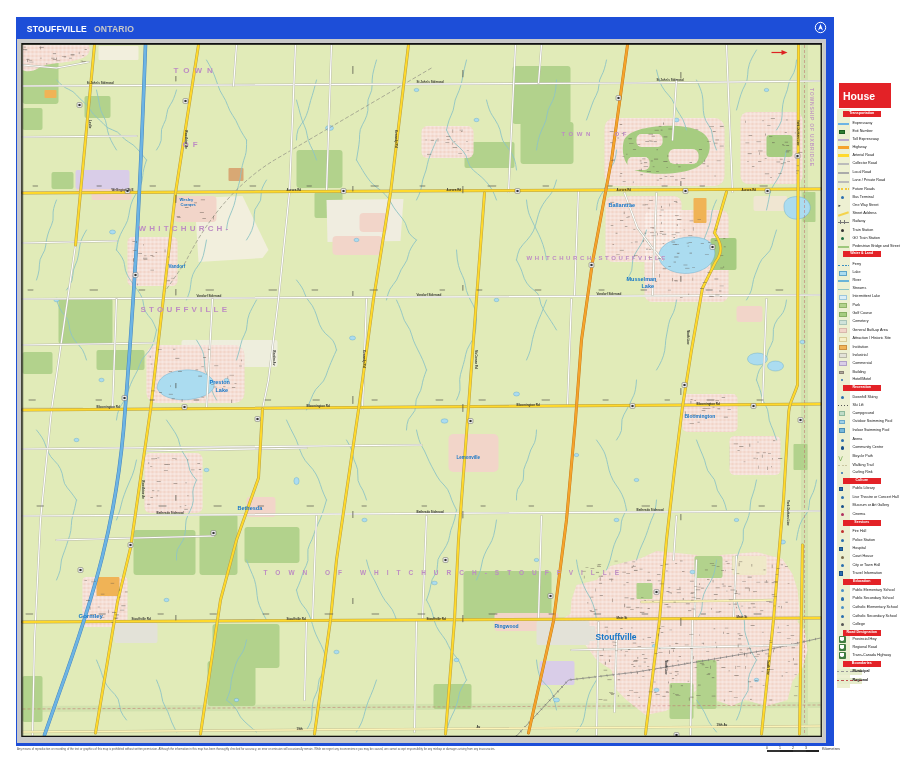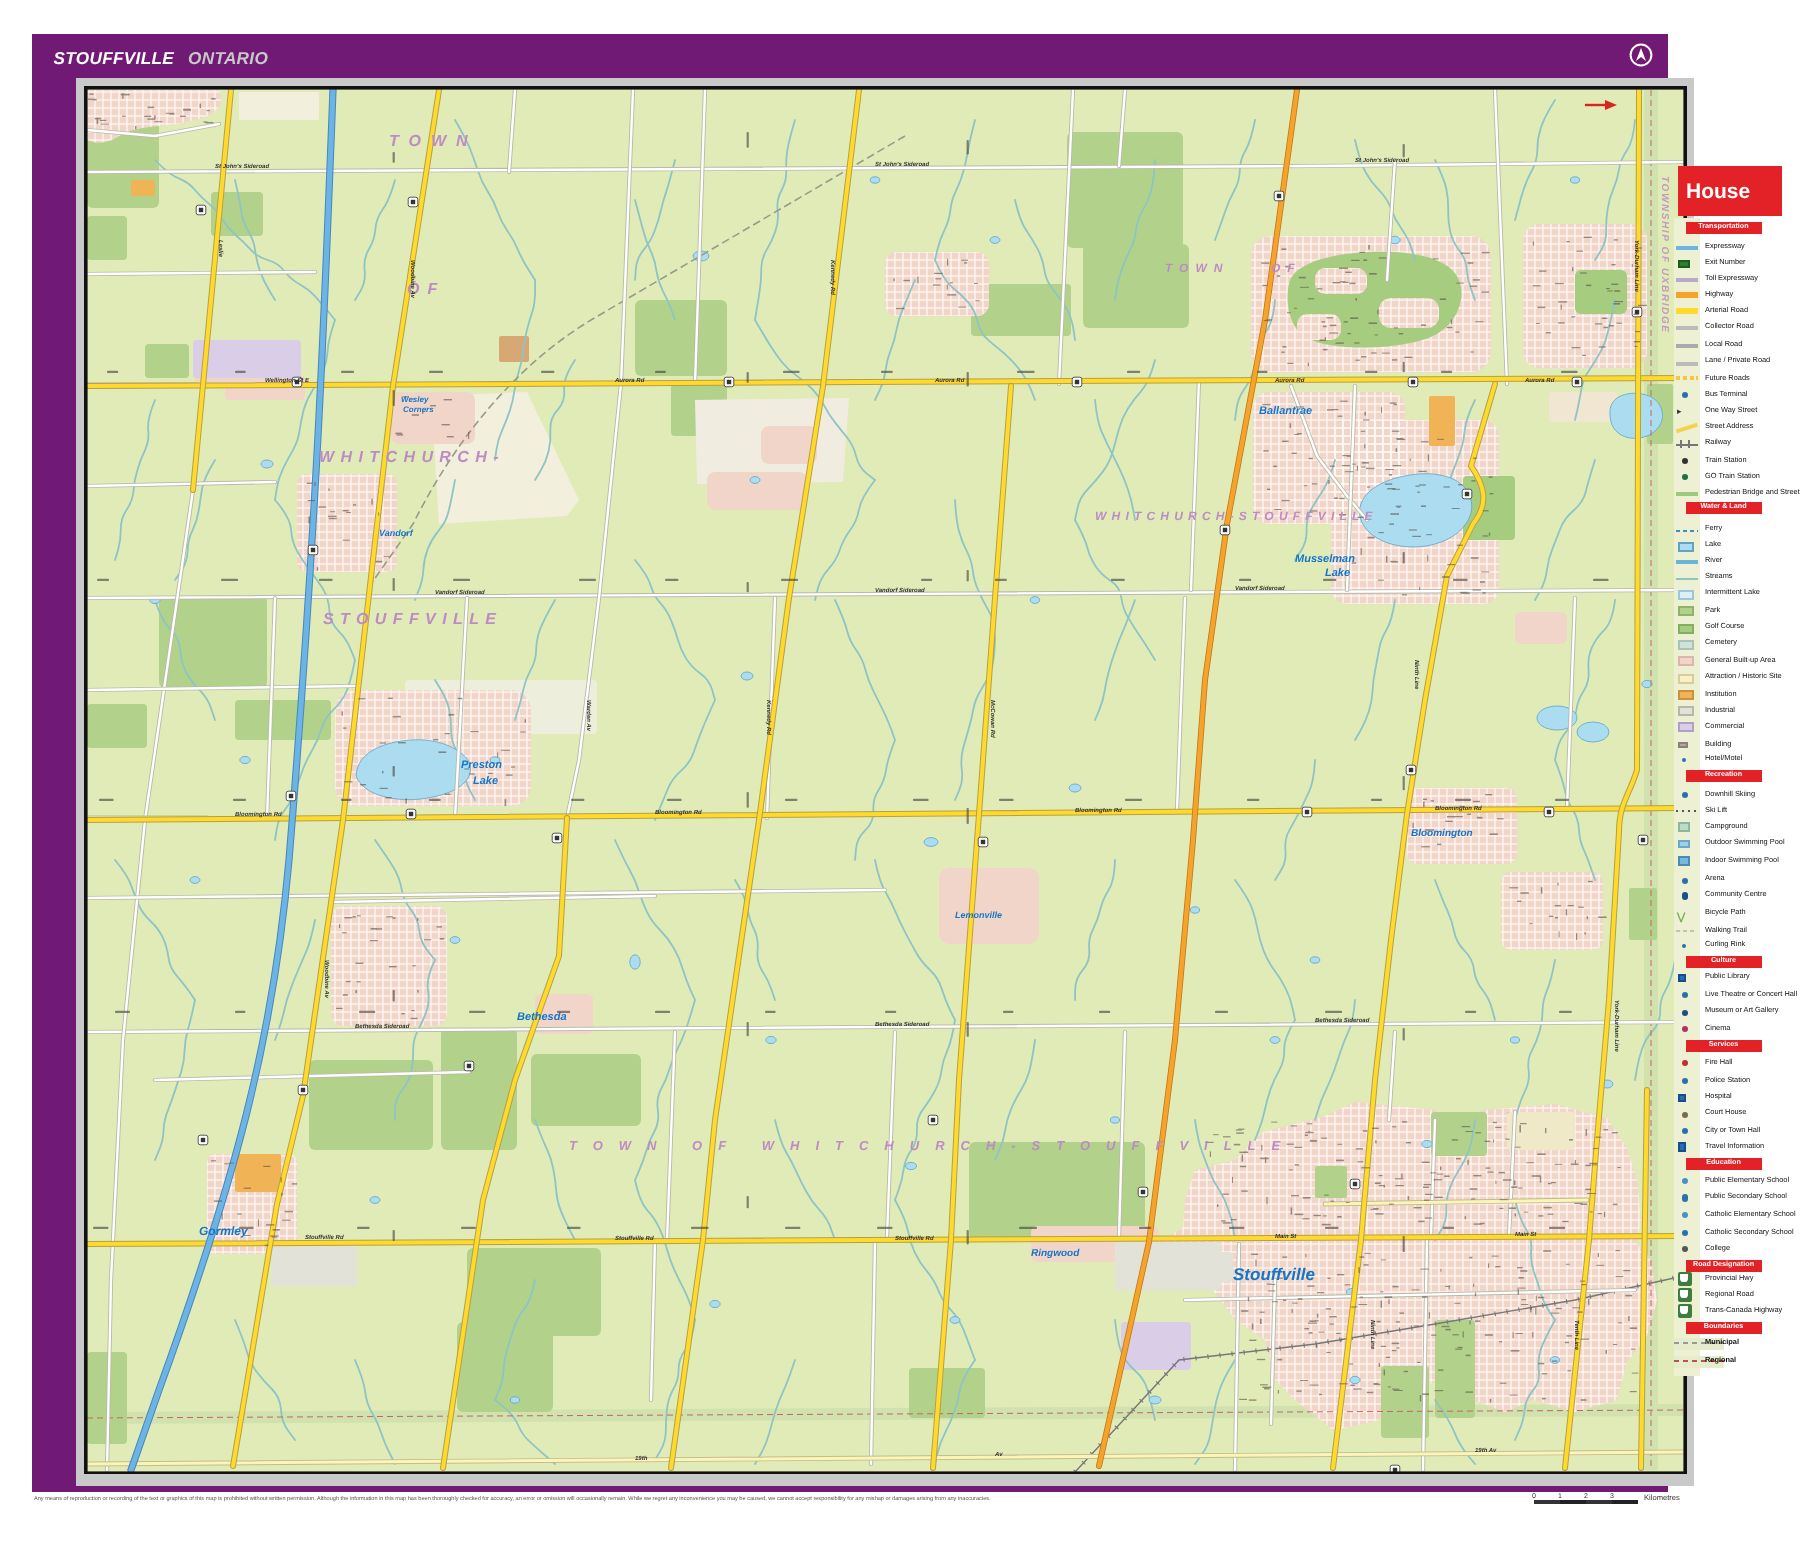--- a/index.html
+++ b/index.html
@@ -1,19 +1,19 @@
 <!DOCTYPE html>
 <html><head><meta charset="utf-8">
 <style>
 html,body{margin:0;padding:0;width:908px;height:771px;background:#fff;overflow:hidden;}
 *{box-sizing:border-box;font-family:"Liberation Sans", sans-serif;}
-#frame{position:absolute;left:15.6px;top:16.5px;width:818.7px;height:729px;background:#701a75;font-style:italic;}
+#frame{position:absolute;left:15.6px;top:16.5px;width:818.7px;height:729px;background:#1d4ed8;}
 #title{position:absolute;left:11.2px;top:7.5px;color:#fff;font-size:8.6px;font-weight:bold;letter-spacing:0.15px;}
 #title span{color:#c8c8c8;margin-left:7px;}
-#mat{position:absolute;left:22px;top:22.1px;width:809.5px;height:704.9px;background:#c9c9c9;}
+#mat{position:absolute;left:1px;top:22.1px;width:809.5px;height:704.9px;background:#c9c9c9;}
 #map{position:absolute;left:4.6px;top:4.4px;}
 .leg{position:absolute;}
 </style></head>
 <body>
 <div id="frame">
   <div id="title">STOUFFVILLE<span>ONTARIO</span></div>
   <svg width="13" height="13" style="position:absolute;right:7px;top:4px" viewBox="0 0 13 13">
     <circle cx="6.5" cy="6.5" r="5.2" fill="none" stroke="#fff" stroke-width="1"></circle>
     <path d="M4,9.5 L6.5,3 L9,9.5 L6.5,7.5 Z" fill="#fff"></path>
   </svg>

